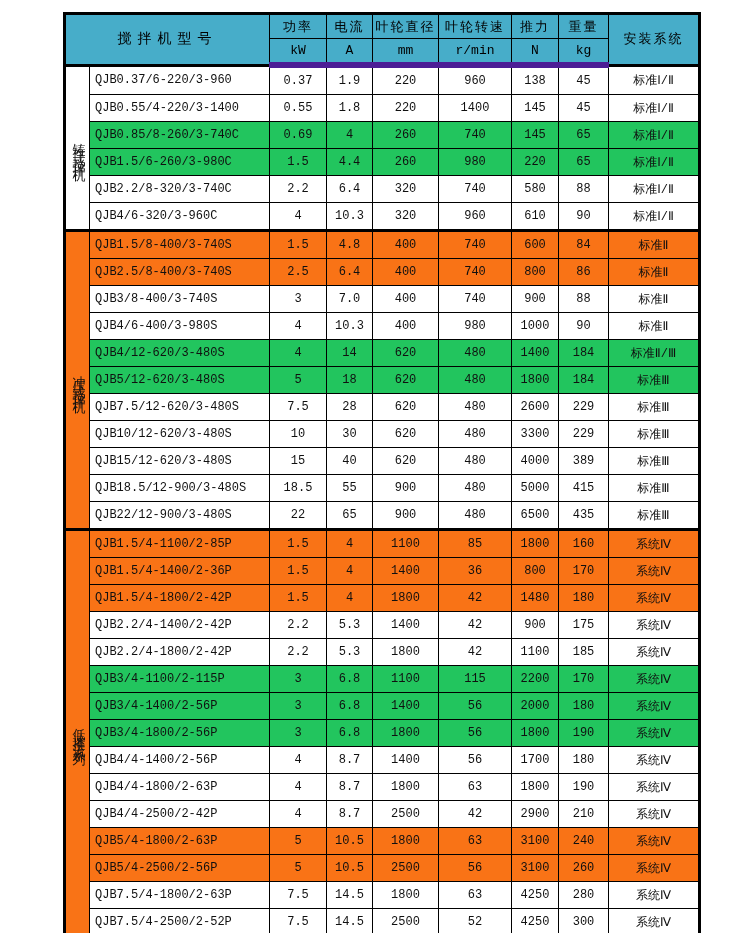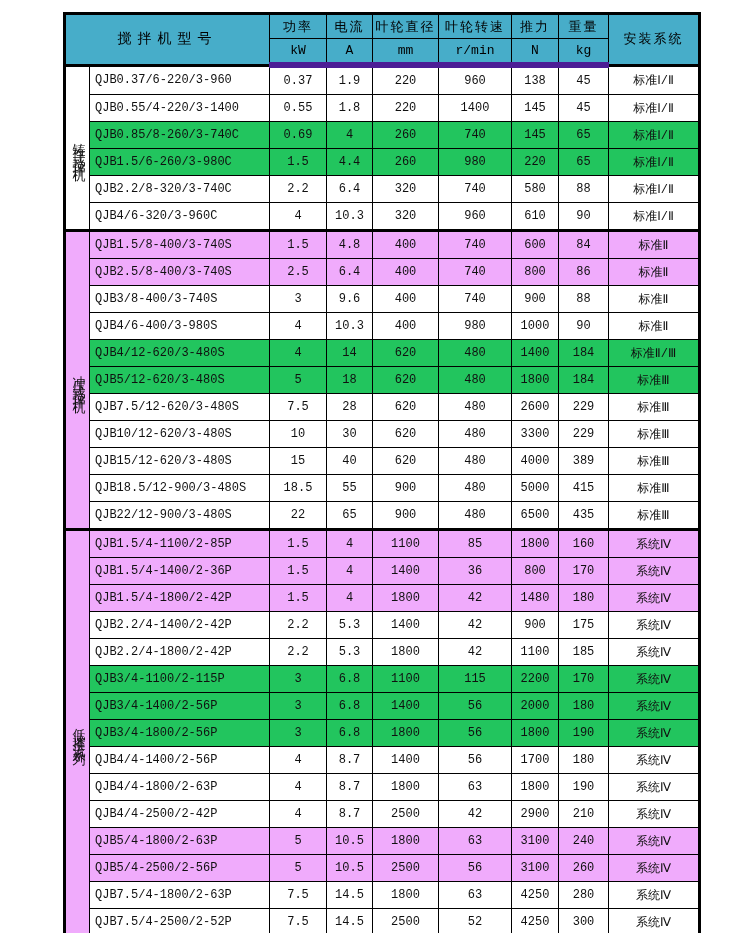--- a/index.html
+++ b/index.html
@@ -9,21 +9,21 @@
   table{border-collapse:collapse;table-layout:fixed;width:635px;border:3px solid #000;}
   th,td{border:1px solid #000;padding:0;font-weight:normal;overflow:hidden;white-space:nowrap;}
   thead th{background:#47ADC9;height:23px;font-size:13px;text-align:center;color:#000;}
   thead th.cn{letter-spacing:2px;}
   thead th.model-head{letter-spacing:6px;font-size:14px;}
   thead tr.units th{border-bottom:6px solid #4c1d95;}
   thead th.span2{border-bottom:3px solid #000;margin-left:47px;}
   tbody td{height:26px;font-size:12px;text-align:center;background:#ffffff;}
   tbody td.model{text-align:left;padding-left:5px;}
   tbody tr.light td{background:#22c55e;}
-  tbody tr.medium td{background:#f0abfc;}
+  tbody tr.medium td{background:#f97316;}
   tbody td.glabel{background:#ffffff;writing-mode:vertical-rl;text-orientation:upright;
        text-align:center;font-size:13px;letter-spacing:5px;padding:6px 0;}
   tbody tr.gsep td{border-top:3px solid #000;}
   tbody td.system{font-size:12px;}
 </style>
 </head>
 <body>
 
 <div class="wrap">
   <table>
@@ -137,21 +137,21 @@
           <td>6.4</td>
           <td>400</td>
           <td>740</td>
           <td>800</td>
           <td>86</td>
           <td class="system">标准Ⅱ</td>
         </tr>
         <tr class="white">
           <td class="model">QJB3/8-400/3-740S</td>
           <td>3</td>
-          <td>9.6</td>
+          <td>7.0</td>
           <td>400</td>
           <td>740</td>
           <td>900</td>
           <td>88</td>
           <td class="system">标准Ⅱ</td>
         </tr>
         <tr class="white">
           <td class="model">QJB4/6-400/3-980S</td>
           <td>4</td>
           <td>10.3</td>

